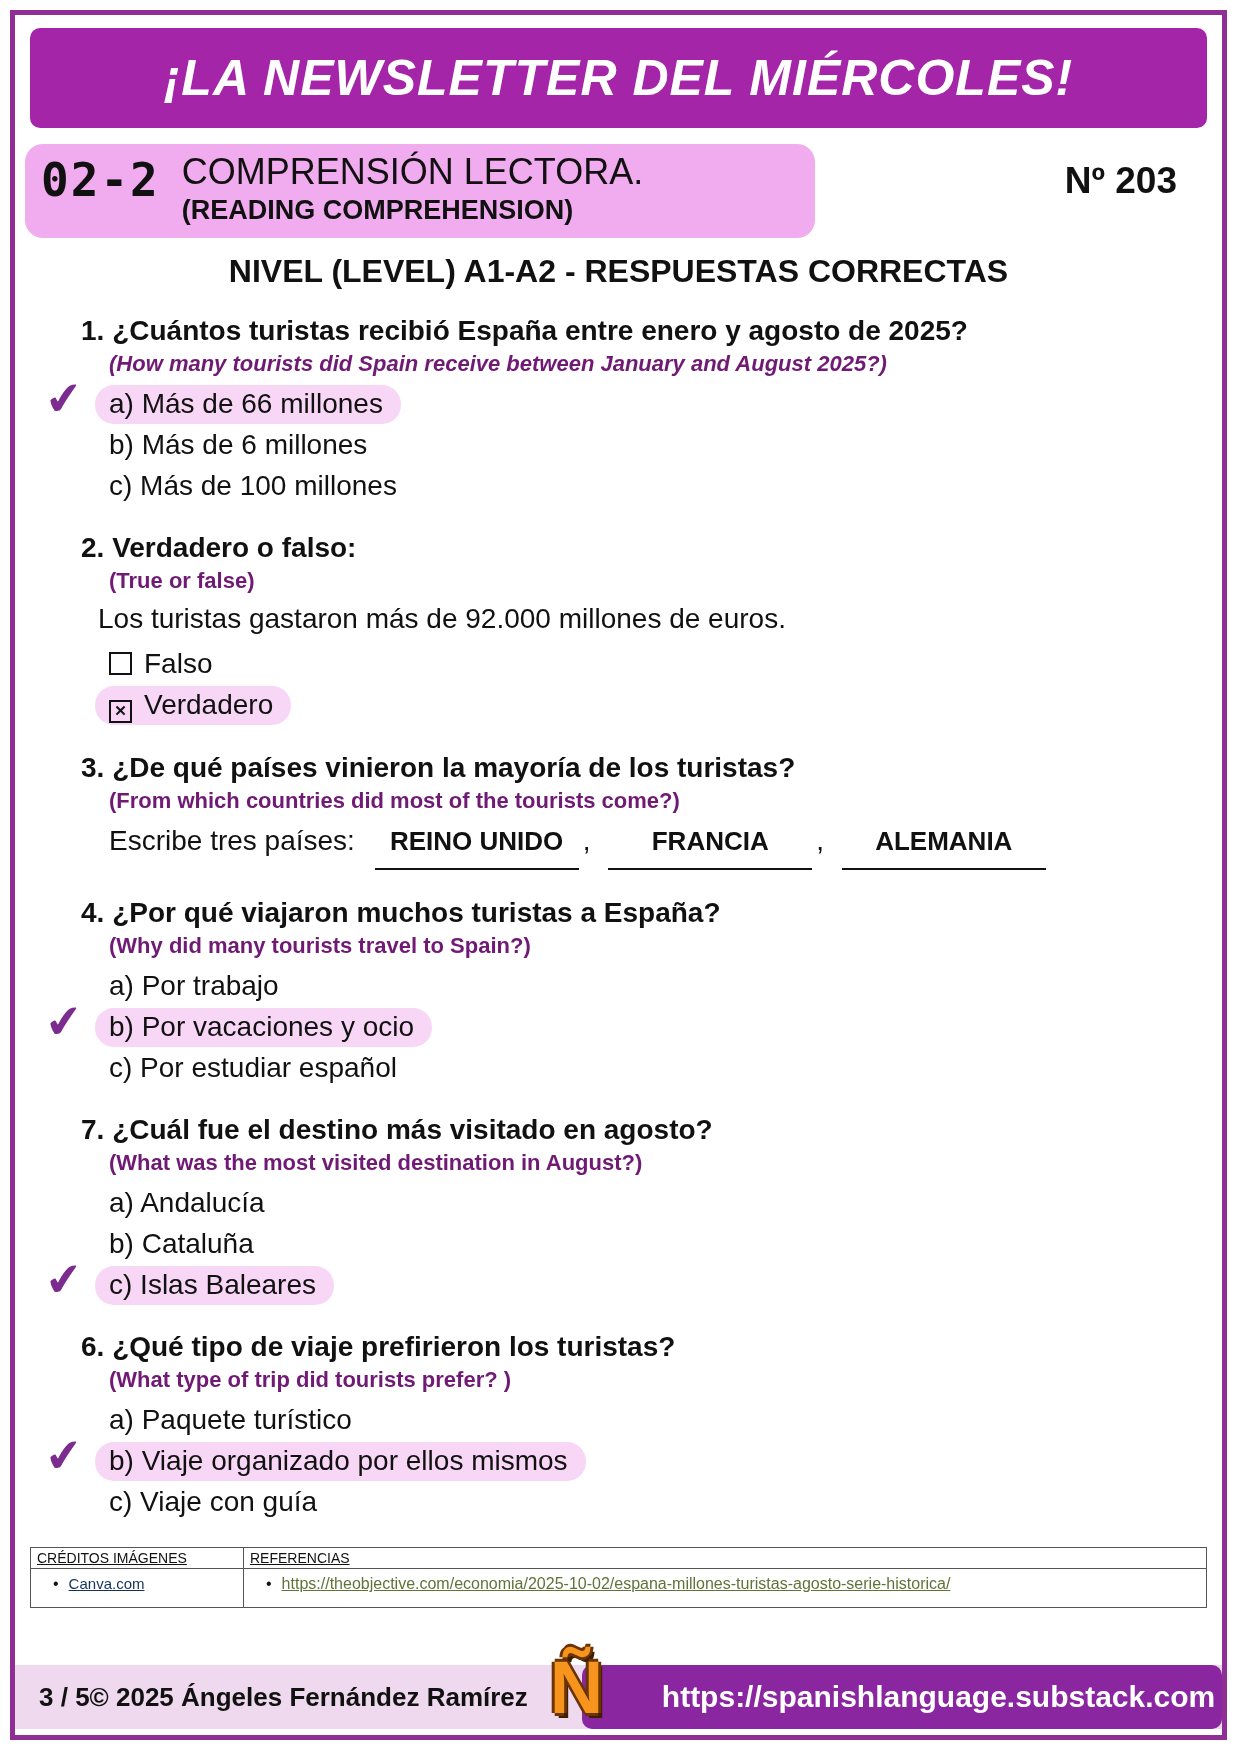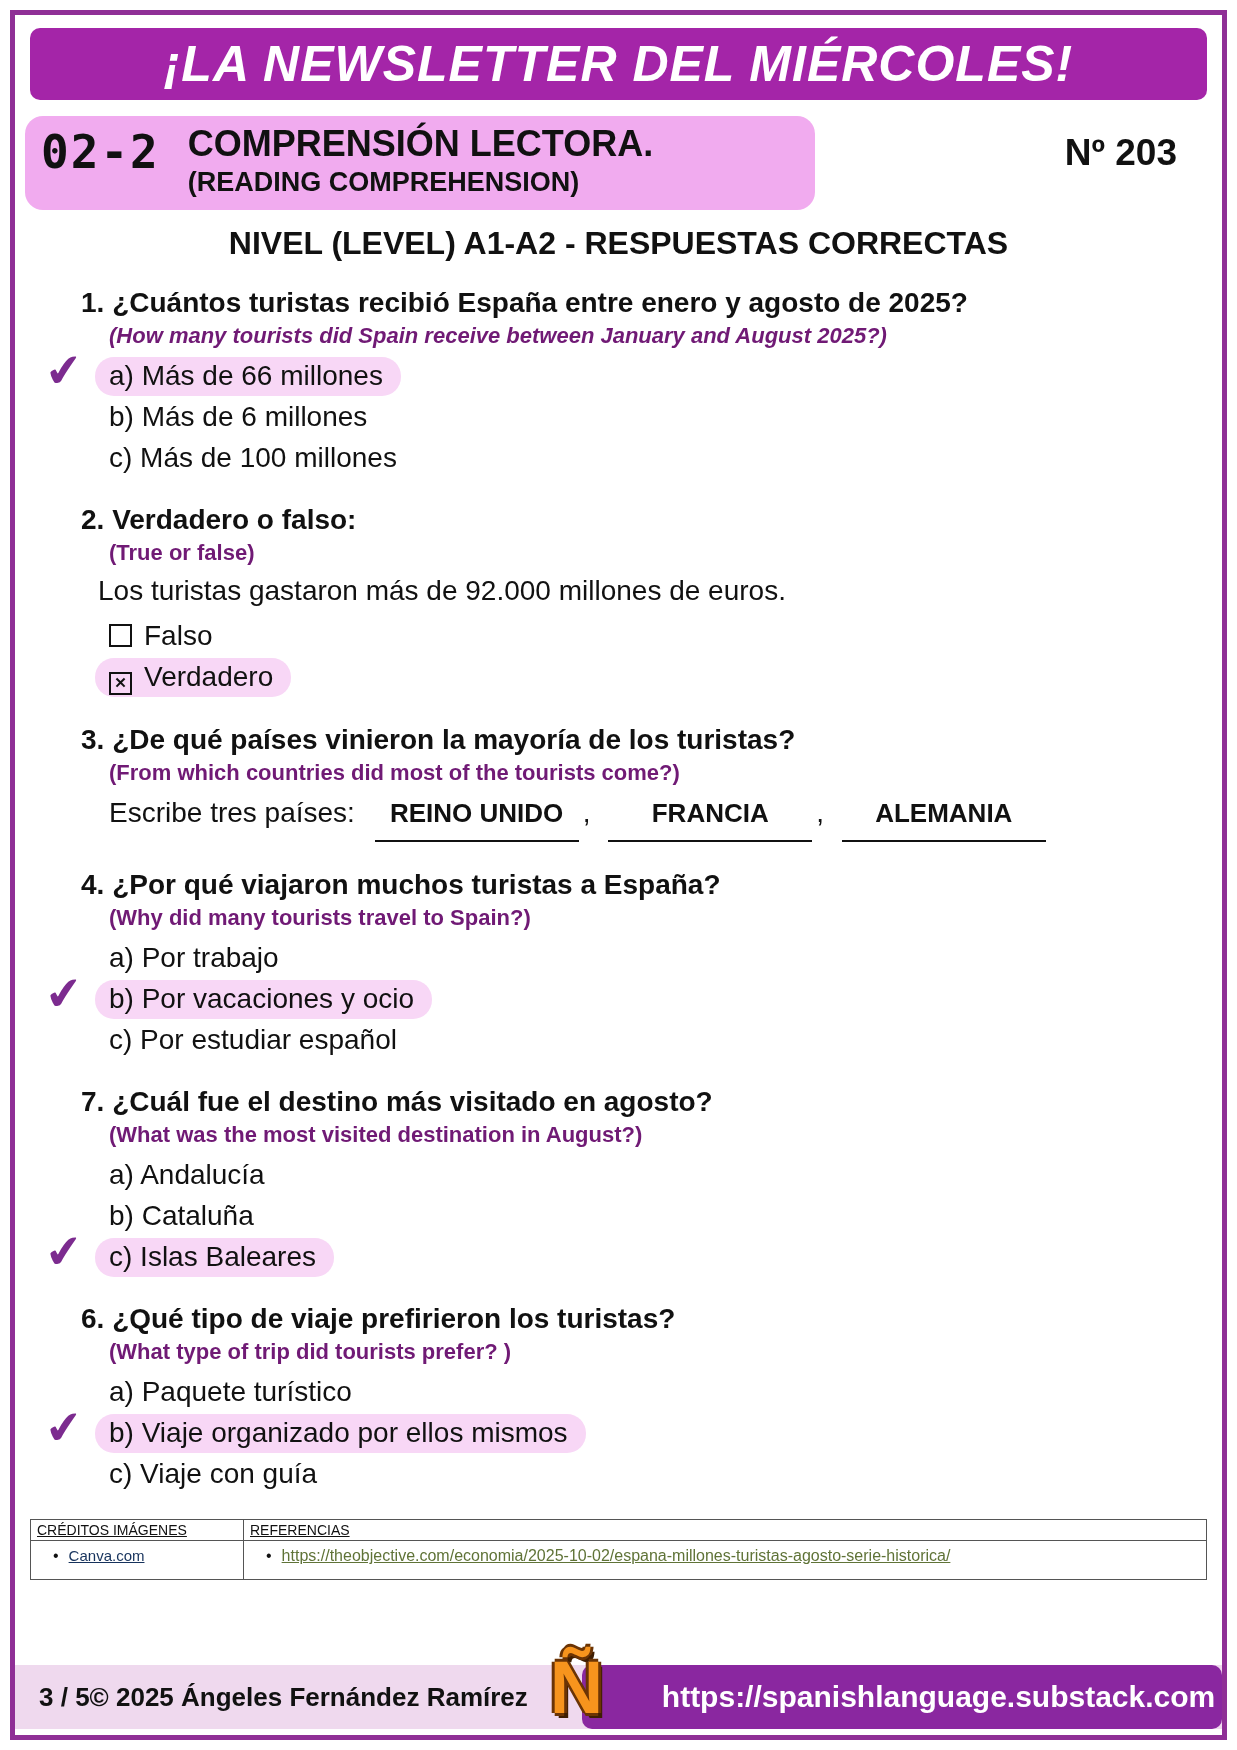--- a/index.html
+++ b/index.html
@@ -7,37 +7,37 @@
     width:1237px;height:1750px;position:relative;overflow:hidden;
     background:#ffffff;color:#111;
     font-family:"Liberation Sans",sans-serif;
   }
   .frame{
     position:absolute;top:10px;left:10px;right:10px;bottom:10px;
     border:5px solid #8F2F96;background:#fff;
   }
   
   .masthead{
-    margin:13px 15px 0;height:72px;background:#A425A8;border-radius:10px;
+    margin:13px 15px 0;height:100px;background:#A425A8;border-radius:10px;
     display:flex;align-items:center;justify-content:center;
   }
   .masthead .mast-text{
     color:#fff;font-size:50px;font-weight:bold;font-style:italic;letter-spacing:1px;
   }
   
   .section-row{display:flex;align-items:flex-start;margin:16px 15px 0 10px;}
   .section-pill{
     background:#F1ABEF;border-radius:18px;padding:8px 26px 12px 16px;
-    display:flex;gap:28px;flex:0 0 790px;box-sizing:border-box;align-items:flex-start;
+    display:flex;gap:22px;flex:0 0 790px;box-sizing:border-box;align-items:flex-start;
   }
   .code{
     font-family:"DejaVu Sans Mono",monospace;font-weight:bold;font-size:46px;
     line-height:1.05;letter-spacing:2px;padding-top:4px;
   }
-  .sec-title{font-size:36px;font-weight:bold;line-height:1.12;}
+  .sec-title{font-size:36px;font-weight:normal;line-height:1.12;}
   .sec-sub{font-size:27px;font-weight:bold;margin-top:3px;}
   .issue{margin-left:auto;padding:16px 30px 0 0;font-size:37px;font-weight:bold;}
   .level-title{text-align:center;font-size:32px;font-weight:bold;margin-top:15px;}
   
   .questions{margin:24px 30px 0 66px;}
   .q{margin-bottom:26px;}
   .q-head{font-size:28px;font-weight:bold;line-height:1.2;margin-bottom:3px;}
   .q-trans{color:#701a75;font-weight:bold;font-size:22px;line-height:1.2;margin:0 0 7px 28px;}
   .italic{font-style:italic;}
   .opt{position:relative;font-size:28px;line-height:1.25;margin:2px 0;padding:2px 0 2px 28px;}

